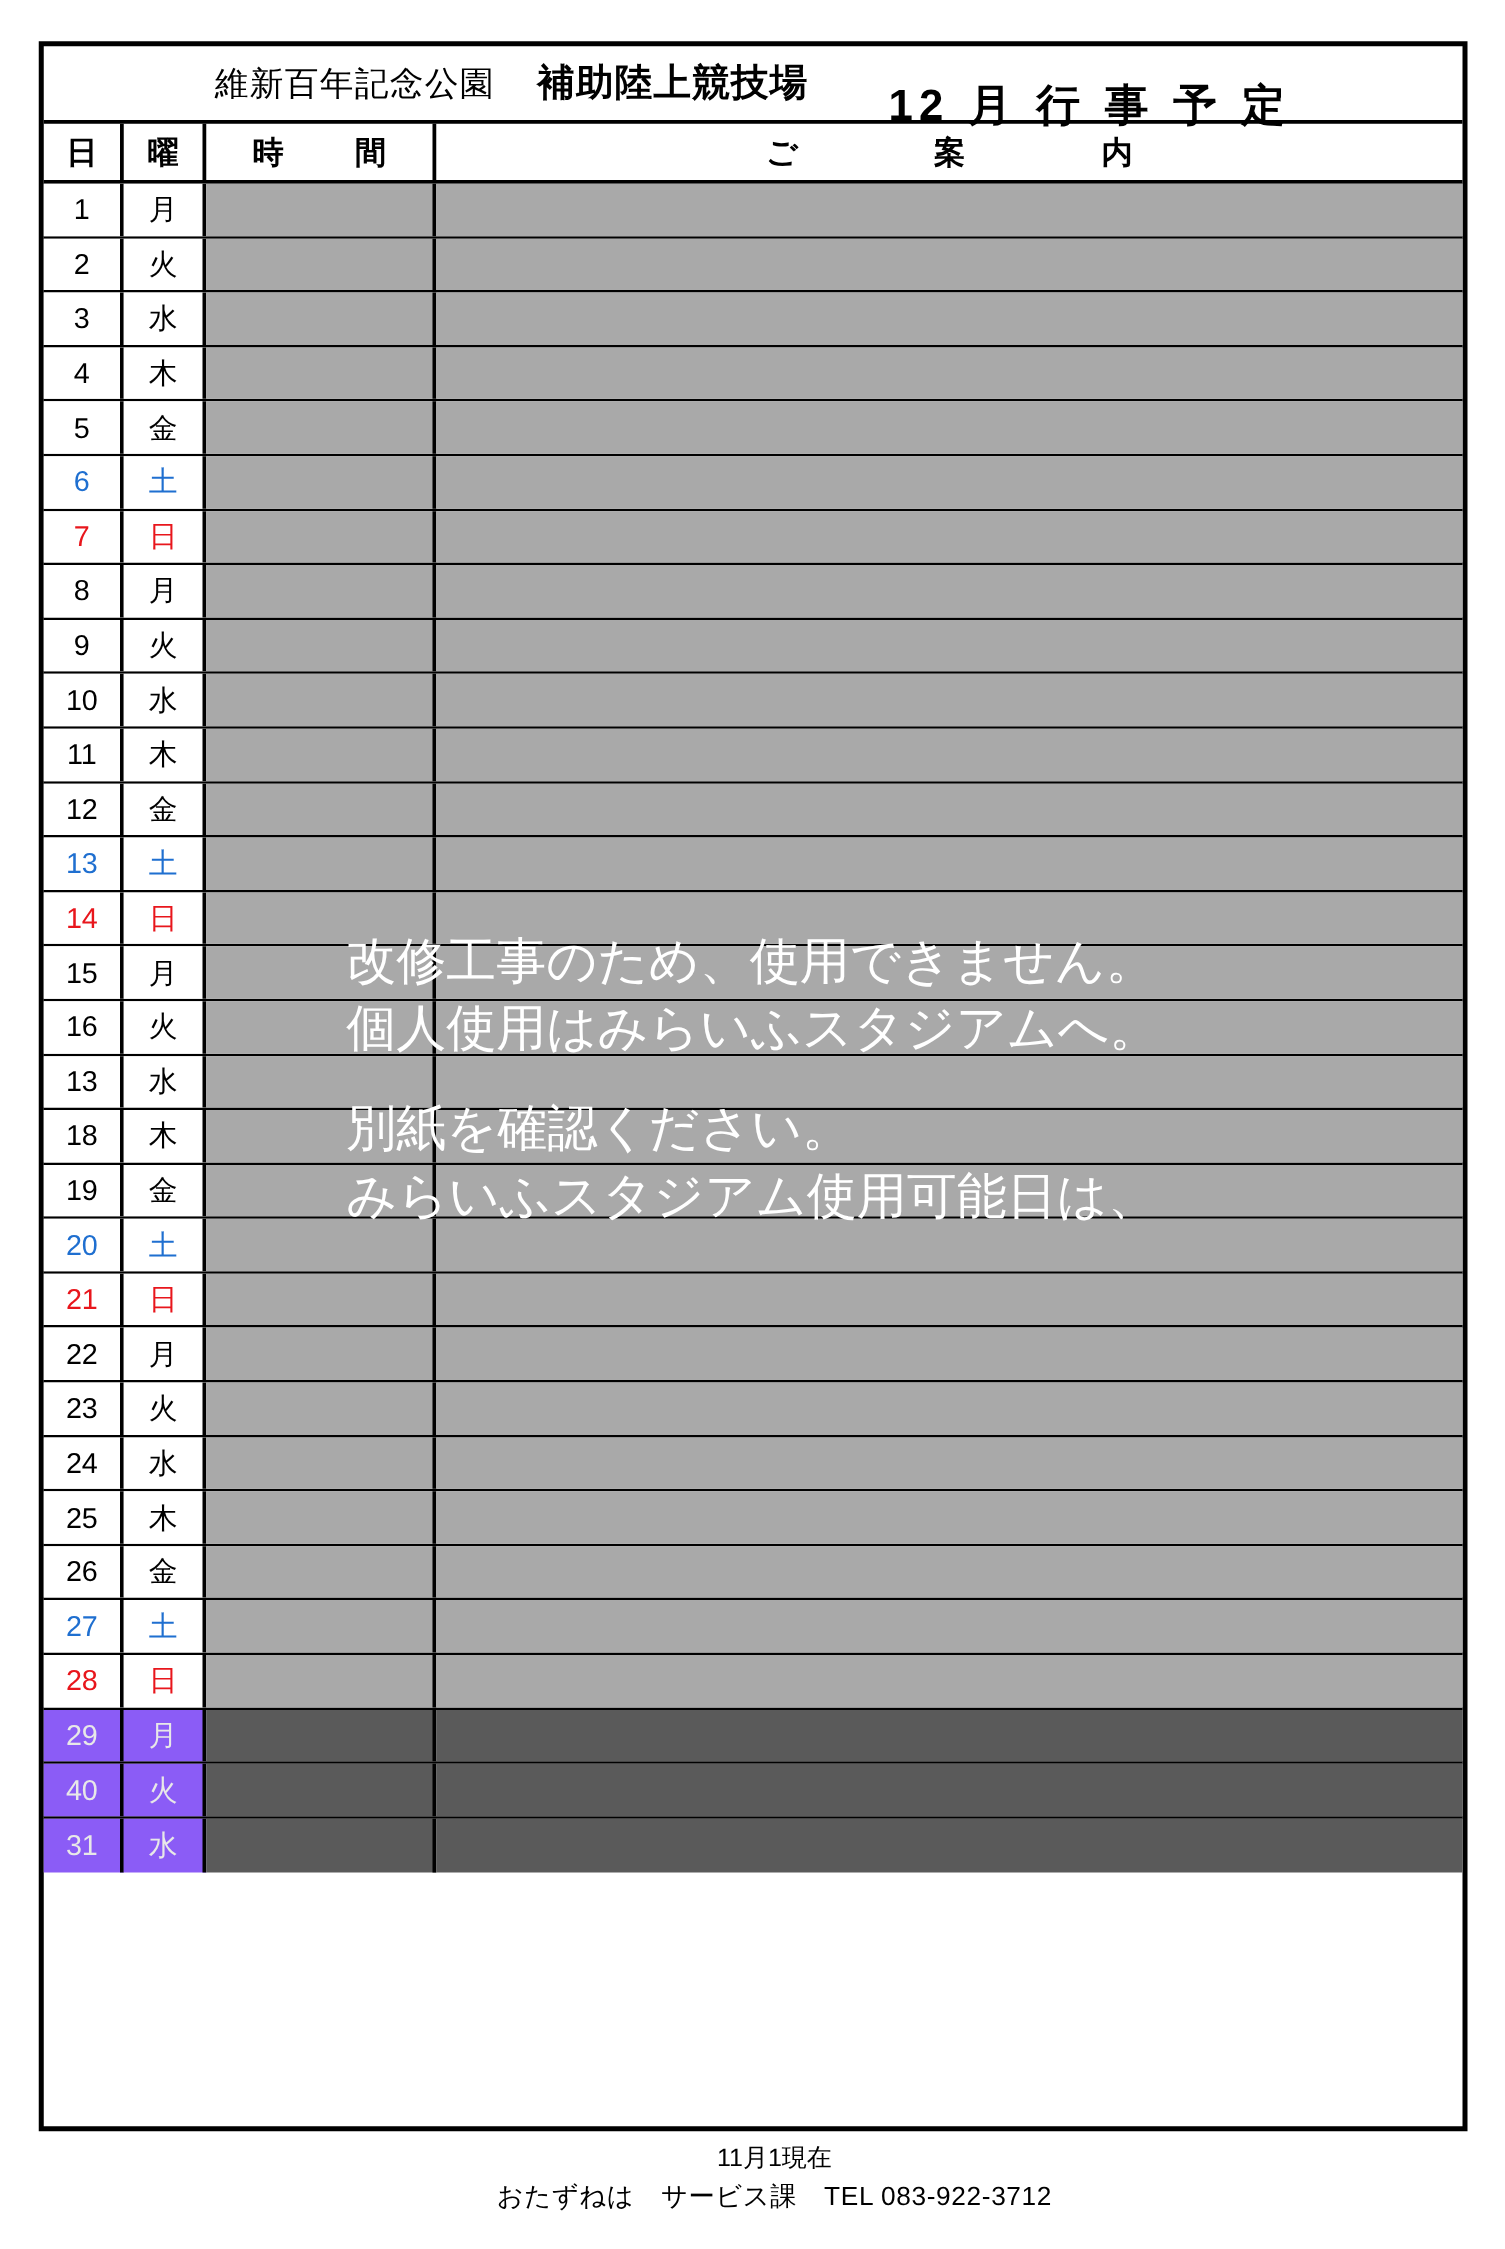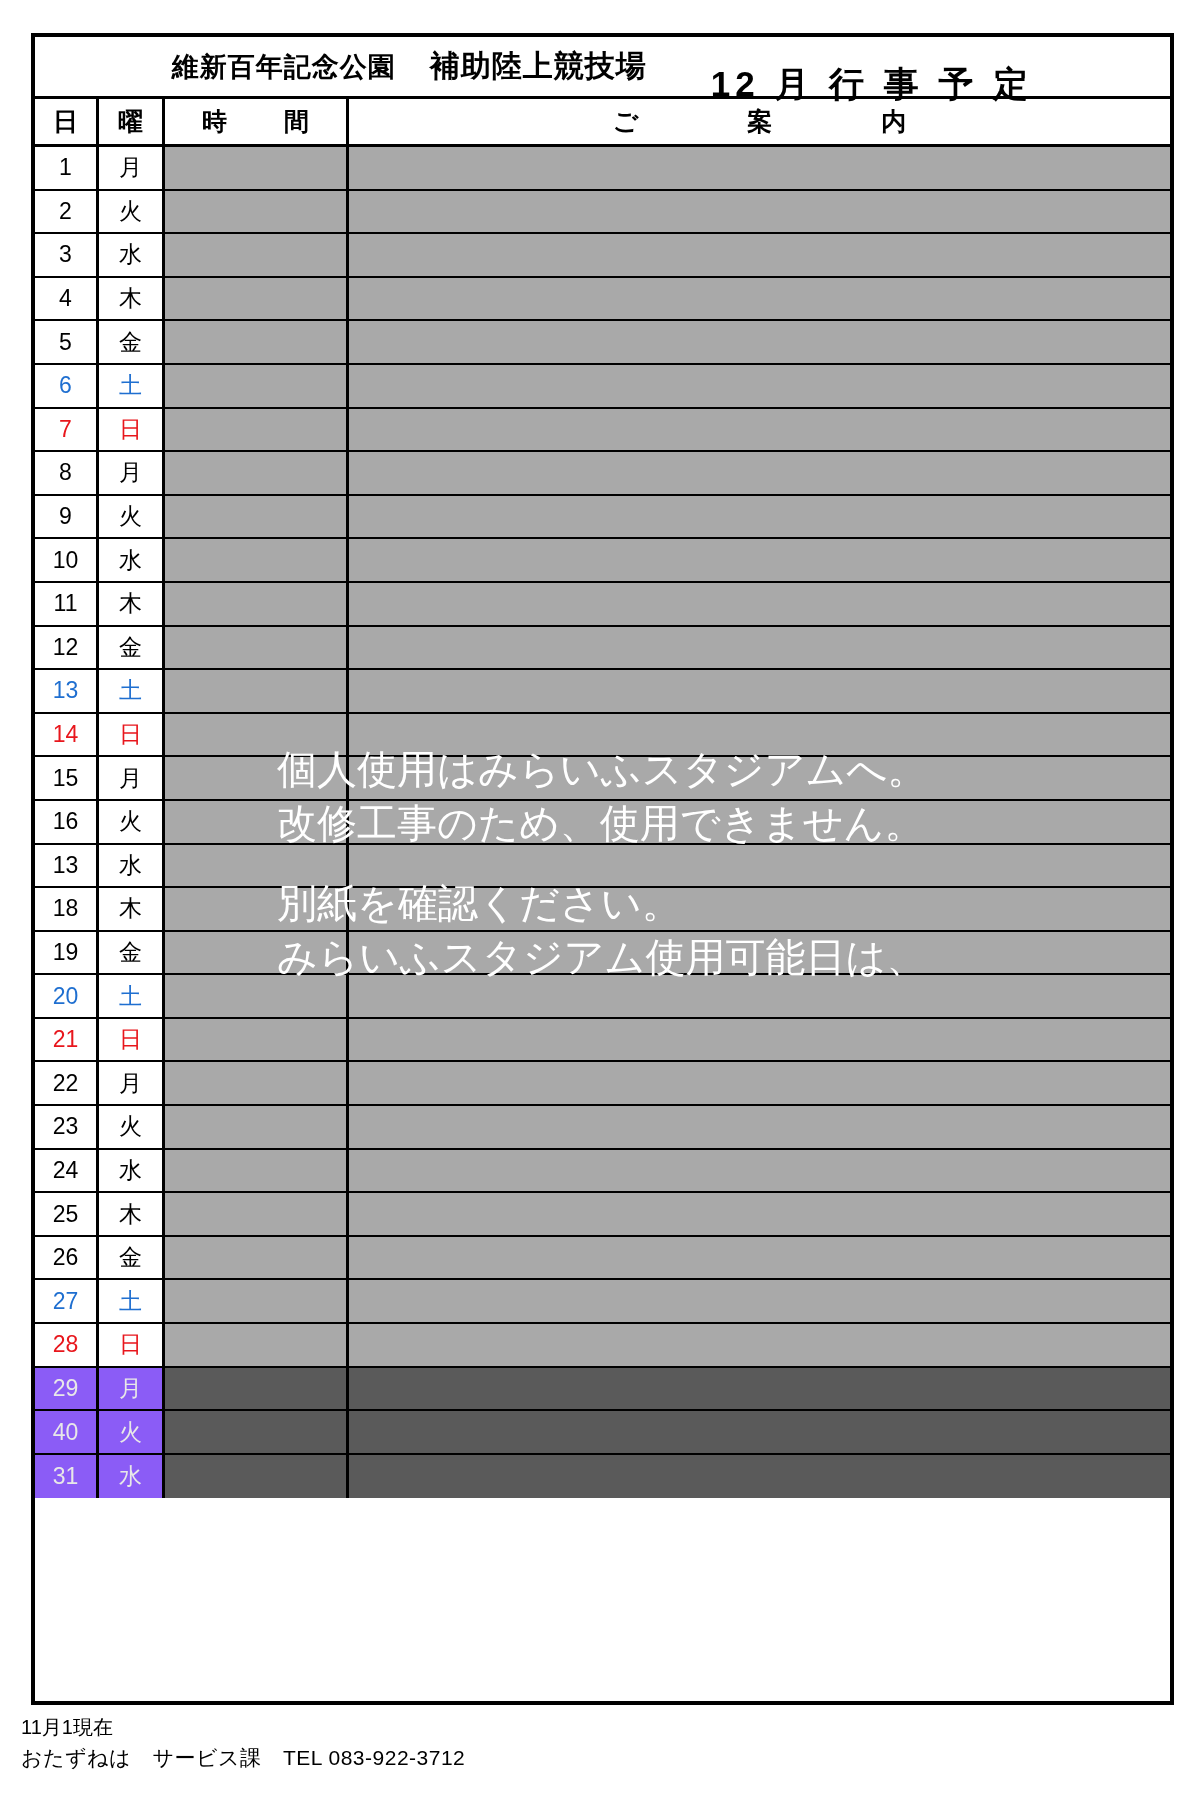--- a/index.html
+++ b/index.html
@@ -35,21 +35,21 @@
     height: 62px;
     border-bottom: 3px solid #000;
     box-sizing: border-box;
     display: flex;
     align-items: center;
     justify-content: center;
     white-space: nowrap;
   }
   .title-left {
     font-size: 27px;
-    font-weight: 700;
+    font-weight: 400;
     letter-spacing: 1px;
     text-align: right;
   }
   .title-mid {
     font-size: 30px;
     font-weight: 700;
     letter-spacing: 1px;
     margin-left: 34px;
   }
   .title-right {
@@ -125,24 +125,24 @@
     font-weight: 500;
     line-height: 1.35;
     letter-spacing: 0px;
     pointer-events: none;
   }
   .notice .gap { display: block; height: 26px; }
 
   
   .footer {
     position: absolute;
-    left: 21px;
+    left: 48px;
     top: 1712px;
     width: 1143px;
-    text-align: left;
+    text-align: center;
     font-size: 20px;
     line-height: 1.5;
   }
   .footer .line2 { font-size: 21px; letter-spacing: 0.5px; }
 </style>
 </head>
 <body>
 
 <div class="page">
 
@@ -345,22 +345,22 @@
           </div>
           <div class="row closed">
             <div class="cell-day">31</div>
             <div class="cell-wd">水</div>
             <div class="cell-time"></div>
             <div class="cell-info"></div>
           </div>
         </div>
 
       <div class="notice">
+        <div>改修工事のため、使用できません。</div>
         <div>個人使用はみらいふスタジアムへ。</div>
-        <div>改修工事のため、使用できません。</div>
         <span class="gap"></span>
         <div>別紙を確認ください。</div>
         <div>みらいふスタジアム使用可能日は、</div>
       </div>
     </div>
 
   </div>
 
   <div class="footer">
     <div class="line1">11月1現在</div>

